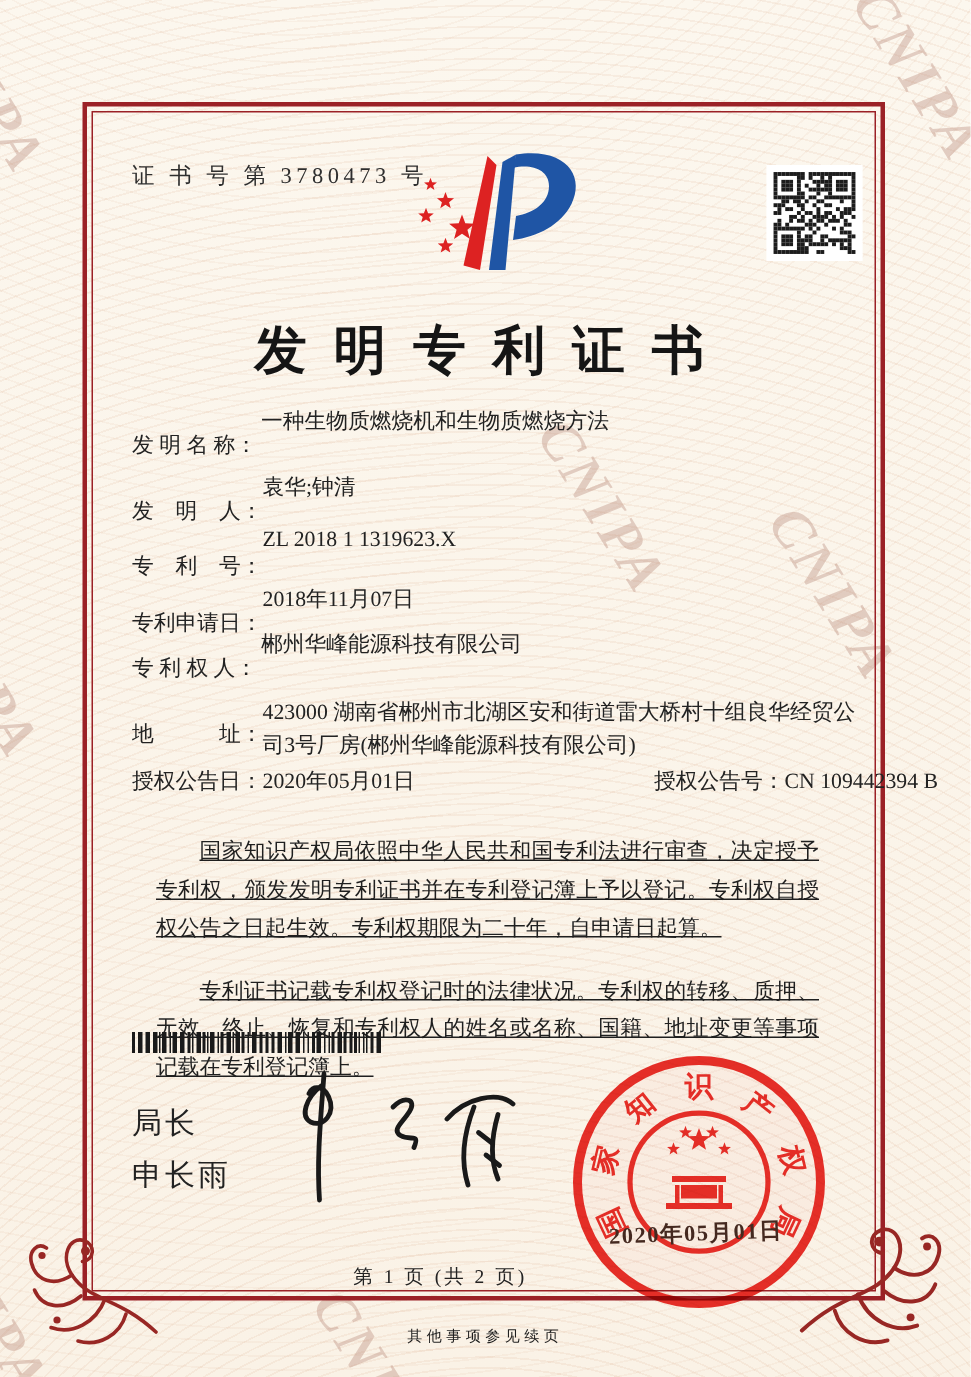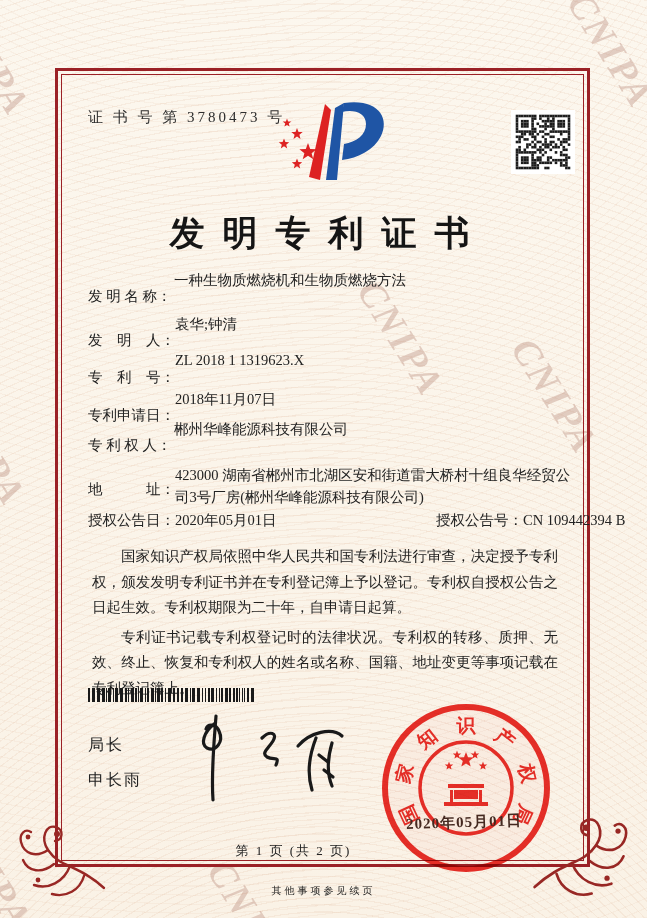--- a/index.html
+++ b/index.html
@@ -28,23 +28,23 @@
   .title{position:absolute;left:55px;top:196px;width:529px;z-index:3;
     text-align:center;font-size:35px;font-weight:700;color:#151515;
     letter-spacing:18px;text-indent:18px;margin-top:14px;}
   .row{position:absolute;left:88px;z-index:3;font-size:14.5px;color:#222;white-space:nowrap;}
   .flabel{display:inline-block;min-width:86px;margin-top:16px;}
   .fvalue{display:inline-block;vertical-align:top;}
   .fvalue.wrap{white-space:normal;width:402px;line-height:22px;}
   .grant-no{position:absolute;left:348px;top:0;}
   .paras{position:absolute;left:88px;top:540px;width:474px;z-index:3;
     font-size:14.5px;line-height:25.5px;color:#1f1f1f;text-align:justify;}
-  .paras p{margin:4px;text-indent:2em;}
+  .paras p{margin:16px;text-indent:2em;text-decoration:underline;}
   .barcode{position:absolute;left:88px;top:688px;z-index:3;}
-  .signer{position:absolute;left:88px;z-index:3;font-size:16px;color:#222;letter-spacing:2px;}
+  .signer{position:absolute;left:88px;z-index:3;font-size:20px;color:#222;letter-spacing:2px;}
   .sig{position:absolute;left:180px;top:710px;z-index:3;}
   .seal{position:absolute;left:378px;top:700px;z-index:6;mix-blend-mode:multiply;opacity:.94;}
   .ornament{position:absolute;z-index:5;}
   .page-num{position:absolute;left:55px;top:842px;width:477px;z-index:3;
     text-align:center;font-size:13px;color:#222;letter-spacing:2px;}
   .continuation{position:absolute;left:0;top:884px;width:647px;z-index:3;
     text-align:center;font-size:10px;color:#1d1d1d;letter-spacing:3px;}
 </style>
 </head>
 <body>

